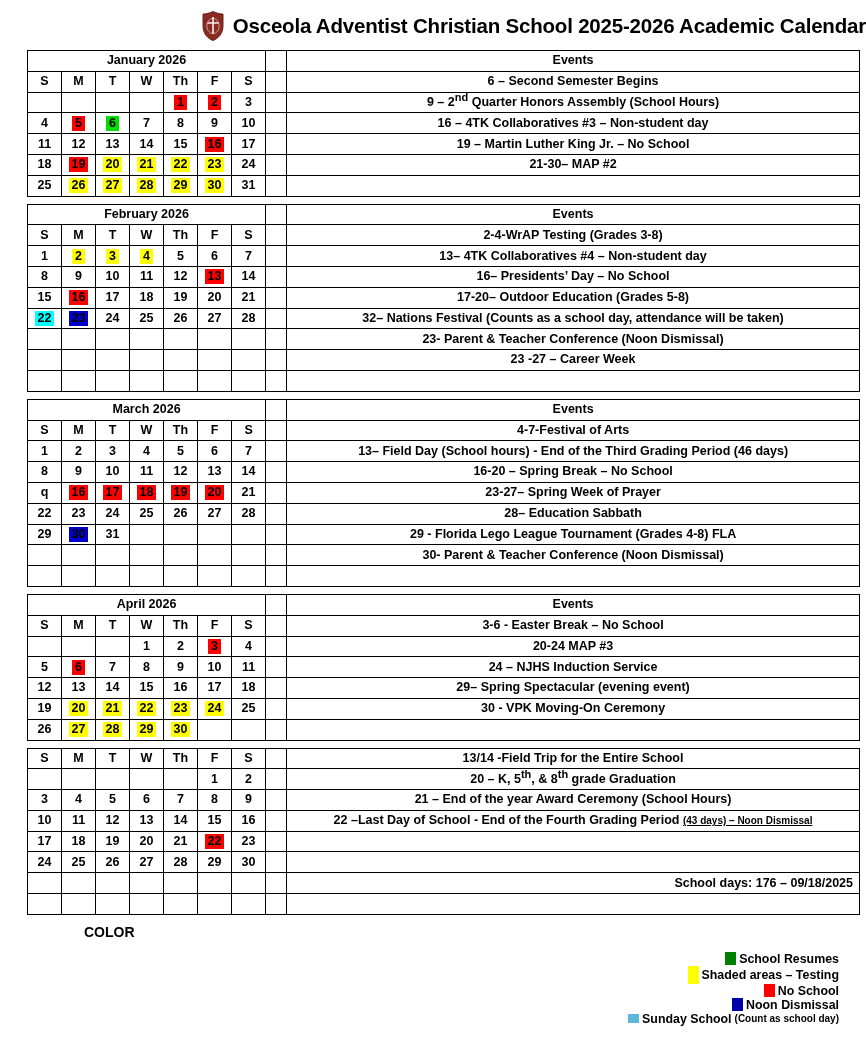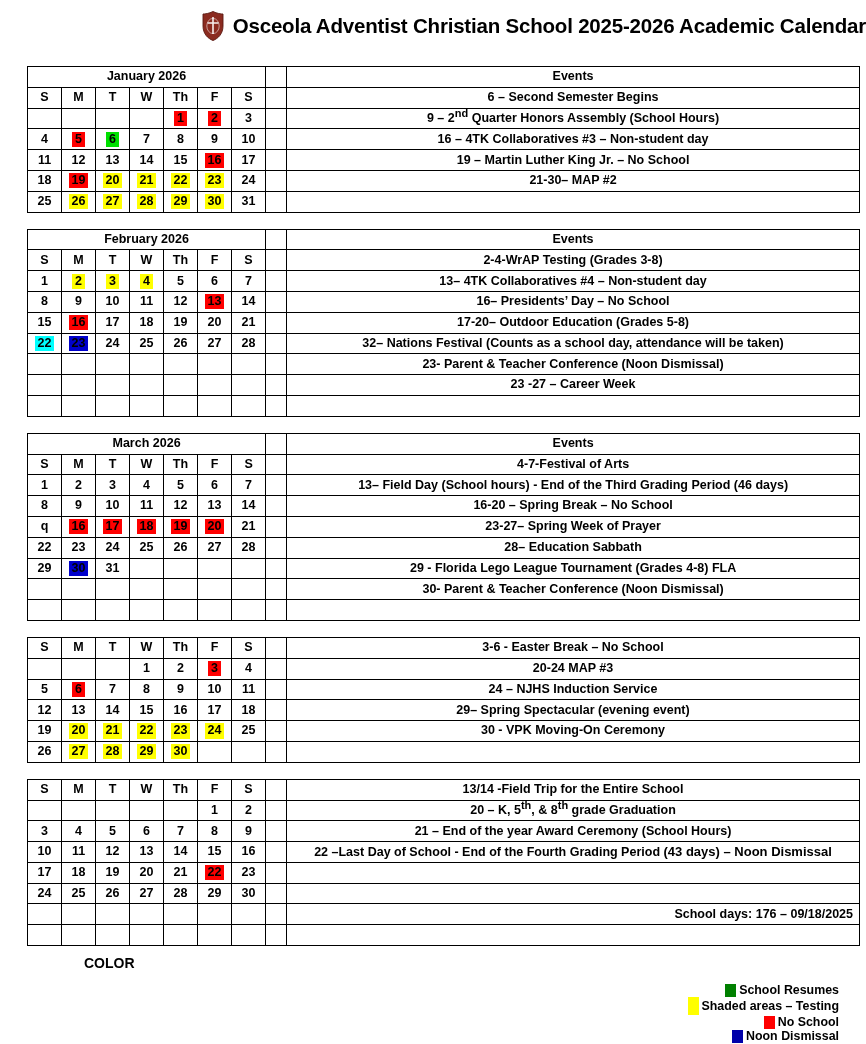--- a/index.html
+++ b/index.html
@@ -31,21 +31,21 @@
   }
   .title-text {
     font-size: 20.5px;
     font-weight: bold;
     letter-spacing: -0.2px;
     white-space: nowrap;
   }
 
   
   .month-block {
-    margin: 16px auto;
+    margin: 0 auto;
     width: 812px;
     margin-bottom: 7px;
   }
   table.cal {
     border-collapse: collapse;
     width: 812px;
     table-layout: fixed;
   }
   table.cal td, table.cal th {
     border: 1px solid #000;
@@ -68,21 +68,21 @@
   }
   .blank-cell { }
   .events-head { font-size: 12.5px; font-weight: bold; }
   .event-cell {
     font-size: 12.7px;
     font-weight: bold;
     padding: 0 4px;
     white-space: nowrap;
   }
   .event-cell.right { text-align: right; padding-right: 6px; }
-  .event-cell .small { font-size: 13px; font-weight: bold; }
+  .event-cell .small { font-size: 10px; font-weight: bold; text-decoration: underline; }
   .event-cell sup { font-size: 11px; vertical-align: super; line-height: 0; }
 
   
   .chip {
     display: inline-block;
     padding: 1px 3px 1px 3px;
     line-height: 1.05;
   }
   .hl-red    { background: #FF0000; color: #000000; }
   .hl-yellow { background: #FFFF00; color: #000000; }
@@ -458,20 +458,25 @@
           <col class="daycol">
           <col class="daycol">
           <col class="daycol">
           <col class="daycol">
           <col class="daycol">
           <col class="daycol">
           <col class="spacer">
           <col class="eventcol">
         </colgroup>
         <tbody>
+          <tr>
+            <td colspan="7" class="month-name">April 2026</td>
+            <td class="blank-cell"></td>
+            <td class="events-head">Events</td>
+          </tr>
           <tr>
             <td>S</td>
             <td>M</td>
             <td>T</td>
             <td>W</td>
             <td>Th</td>
             <td>F</td>
             <td>S</td>
             <td class="blank-cell"></td>
             <td class="event-cell">3-6 - Easter Break – No School</td>

